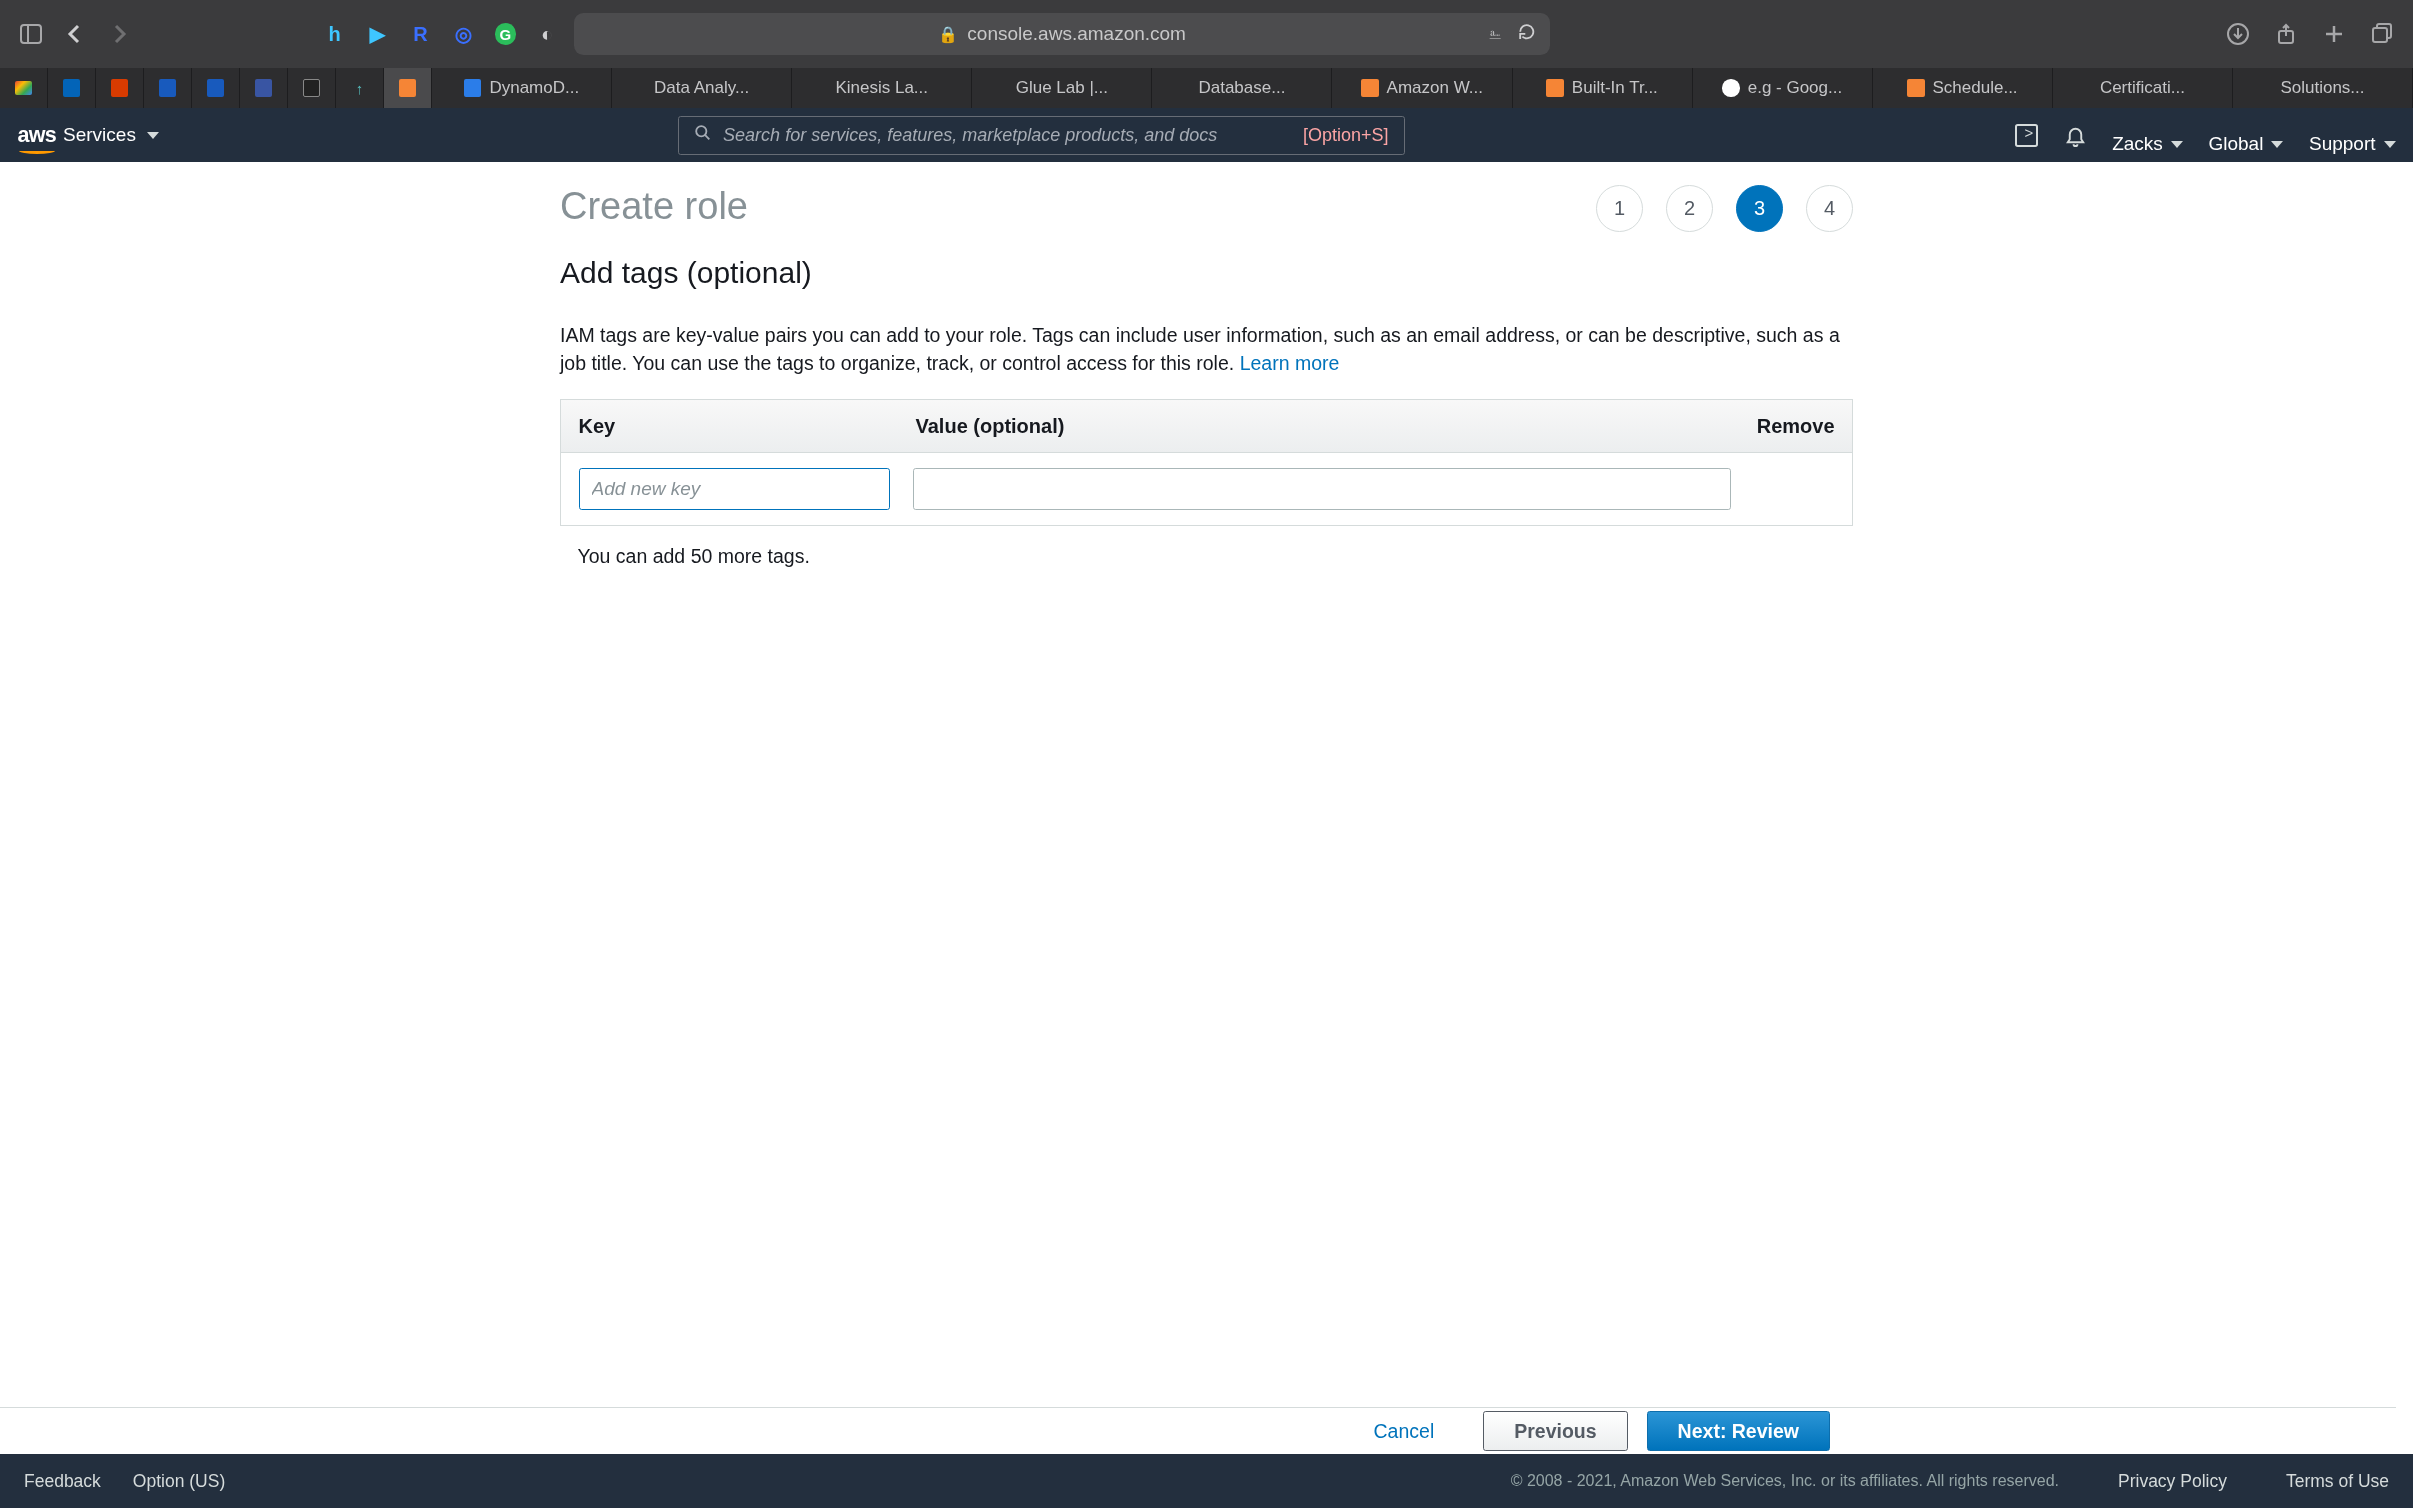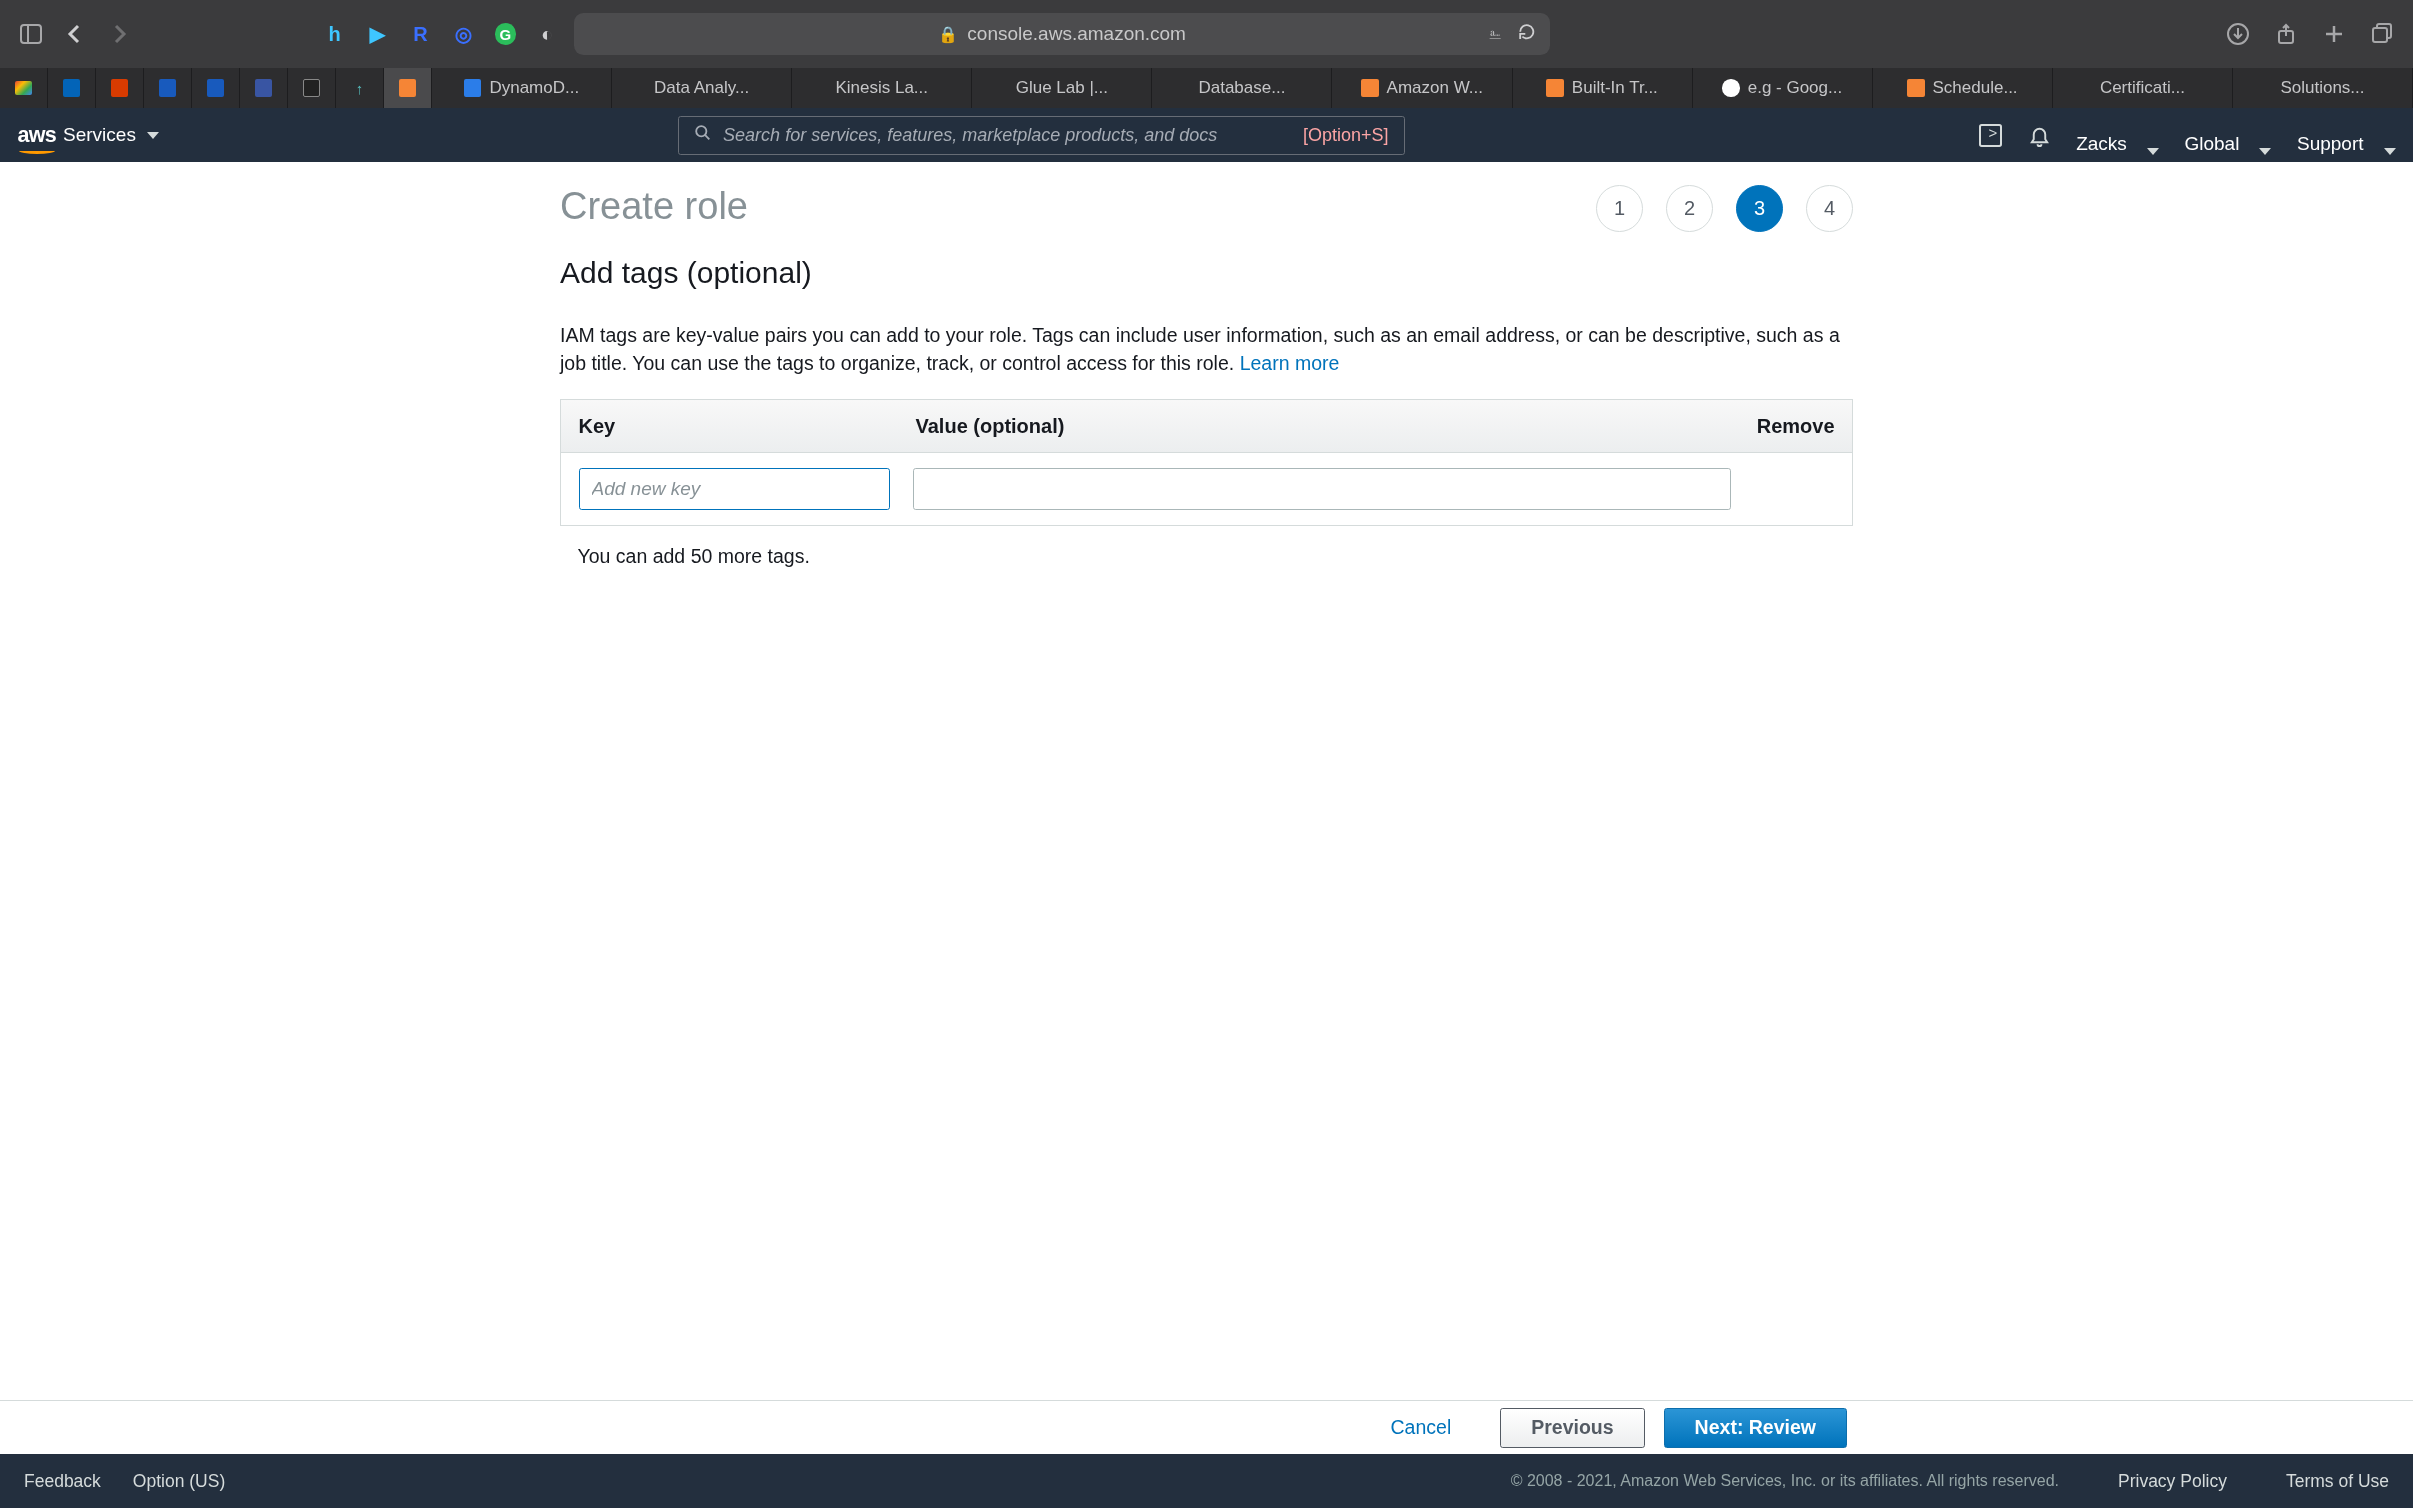--- a/index.html
+++ b/index.html
@@ -109,21 +109,21 @@
   border-radius:2.7px;
   display:flex; align-items:center;
   padding:0 15px;
   color:#a6acb5;
   font-size:18px;
   font-style:italic;
 }
 .aws-search .mag { margin-right:12px; font-style:normal; }
 .aws-search .shortcut { margin-left:auto; font-style:normal; color:#fca5a5;}
 .aws-nav-right { margin-left:auto; display:flex; align-items:center; gap:25.6px; }
-.aws-nav-right .nav-item { display:flex; align-items:flex-end; gap:16px;margin-top:18px; }
+.aws-nav-right .nav-item { display:flex; align-items:center; gap:4px;margin-top:18px; }
 .aws-icon-sq { width:23px; height:23px; border:2px solid #d5dbdb; border-radius:2.7px; position:relative;}
 .aws-icon-sq::after { content:">"; position:absolute; right:2.7px; top:-1.3px; font-size:15px; color:#d5dbdb;}
 .aws-bell { width:23px; height:23px; }
 
 
 .page {
   position:absolute;
   top: 162px;
   left:0; right:0;
   bottom: 105px;
@@ -198,23 +198,23 @@
 .tags-footnote {
   margin-top: 19px;
   font-size:19.5px;
   color:#16191f;
   padding-left: 17.5px;
 }
 
 
 .action-bar {
   position:absolute;
-  left:0; right:0;
+  left:0; right:17px;
   bottom: 54px;
-  height: 54px;
+  height: 47px;
   border-top:0.7px solid #d5dbdb;
   display:flex;
   align-items:center;
   justify-content:flex-end;
   gap:19px;
   padding-right: 566px;
 }
 .btn {
   height:40px; padding:0 30px;
   font-size:19.5px;

